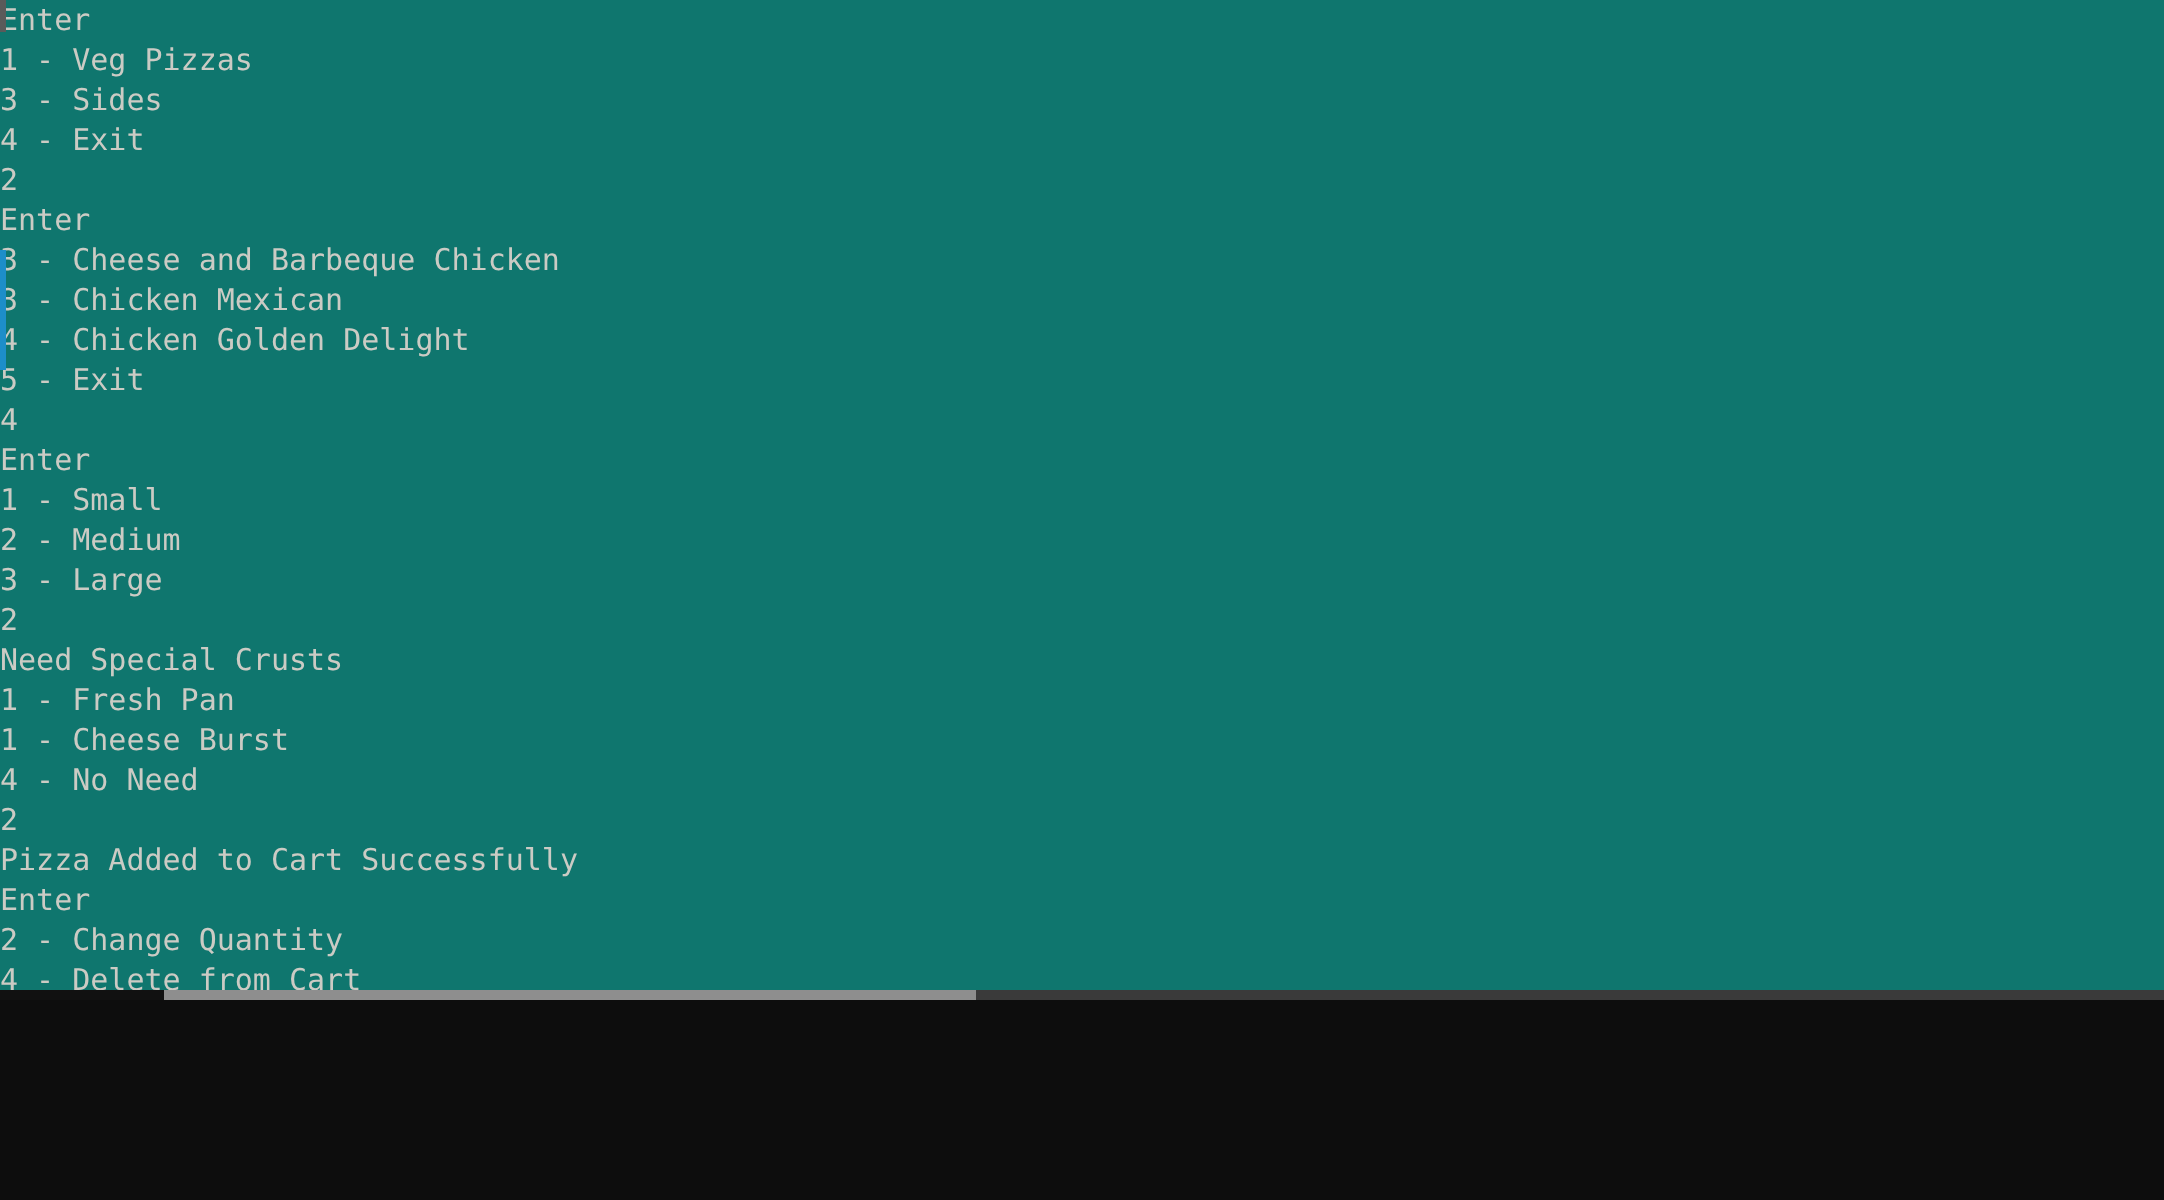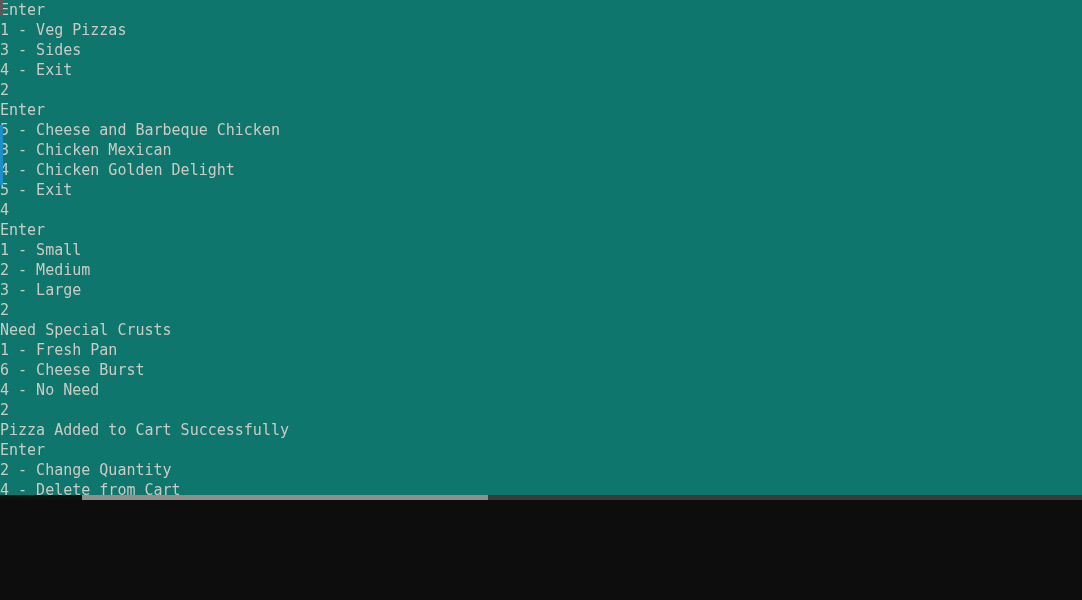--- a/index.html
+++ b/index.html
@@ -97,33 +97,33 @@
 
 <div id="screen">
 
   <div id="console">
     <div class="line">Enter</div>
     <div class="line">1 - Veg Pizzas</div>
     <div class="line">3 - Sides</div>
     <div class="line">4 - Exit</div>
     <div class="line">2</div>
     <div class="line">Enter</div>
-    <div class="line">5 - Cheese and Barbeque Chicken</div>
+    <div class="line">3 - Cheese and Barbeque Chicken</div>
     <div class="line">3 - Chicken Mexican</div>
     <div class="line">4 - Chicken Golden Delight</div>
     <div class="line">5 - Exit</div>
     <div class="line">4</div>
     <div class="line">Enter</div>
     <div class="line">1 - Small</div>
     <div class="line">2 - Medium</div>
     <div class="line">3 - Large</div>
     <div class="line">2</div>
     <div class="line">Need Special Crusts</div>
     <div class="line">1 - Fresh Pan</div>
-    <div class="line">6 - Cheese Burst</div>
+    <div class="line">1 - Cheese Burst</div>
     <div class="line">4 - No Need</div>
     <div class="line">2</div>
     <div class="line">Pizza Added to Cart Successfully</div>
     <div class="line">Enter</div>
     <div class="line">2 - Change Quantity</div>
     <div class="line">4 - Delete from Cart</div>
   </div>
 
   <div id="vscroll">
     <div id="vscroll-top-marker"></div>

